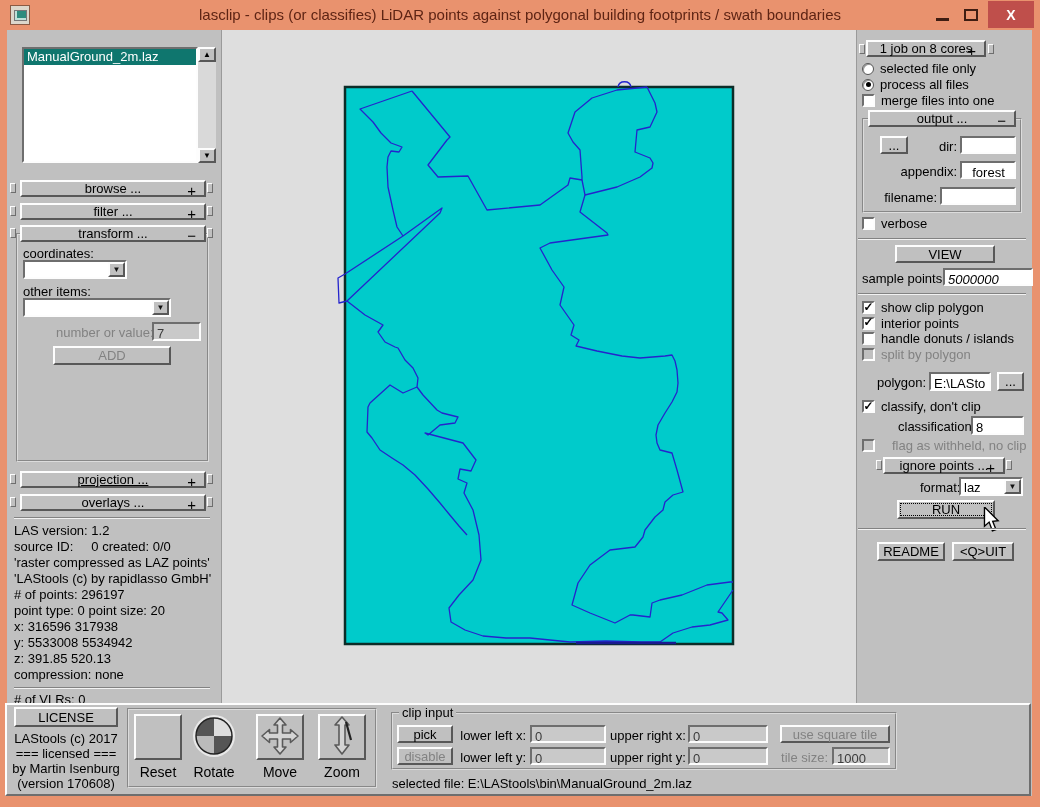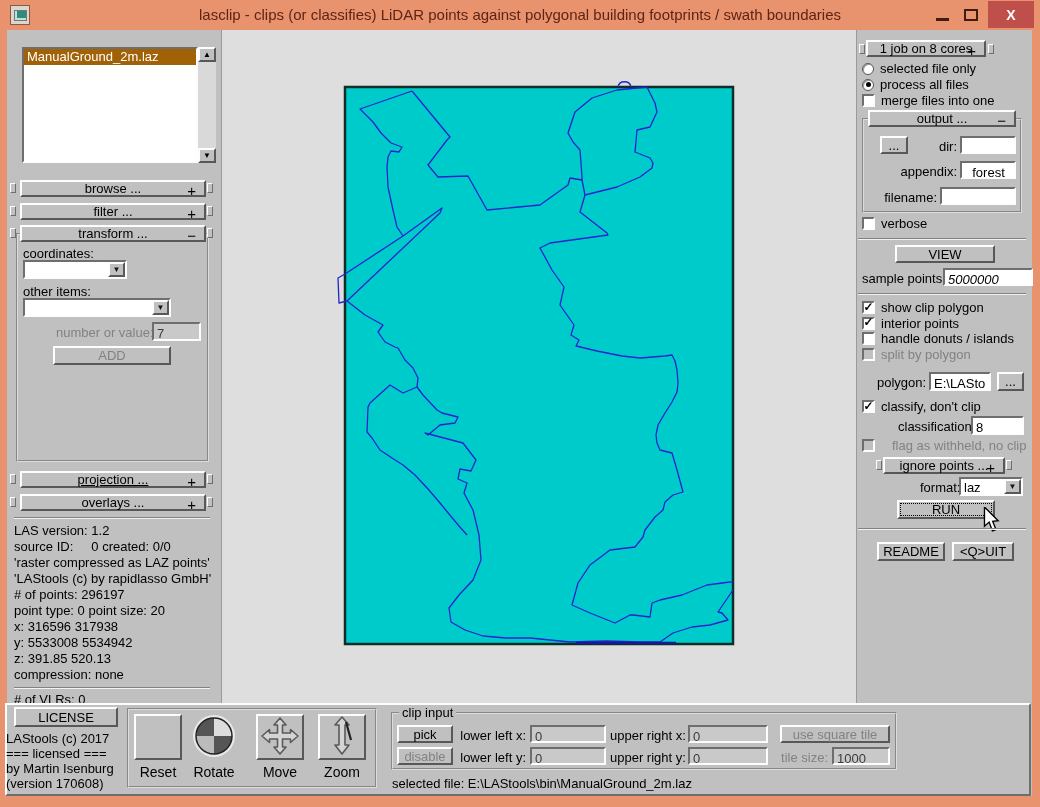--- a/index.html
+++ b/index.html
@@ -41,42 +41,42 @@
   .plus-right { position:absolute; right:8px; top:0px; font-size:15px; }
   .sidetab { width:6px; height:10px; background:#c0c0c0; border:1px solid; border-color:#fdfdfd #6e6e6e #6e6e6e #fdfdfd; }
 
   
   .combo { display:flex; }
   .combo .cfield { flex:1; background:#fff; }
   .combo .carrow { width:17px; background:#c0c0c0; border-left:1px solid #9a9a9a;
                    display:flex; align-items:center; justify-content:center; font-size:8px; color:#111;
                    border:2px solid; border-color:#fdfdfd #585858 #585858 #fdfdfd; }
   .listrow { height:16px; line-height:16px; padding-left:3px; white-space:pre; }
-  .listrow.selected { background:#a16207; color:#fff; }
+  .listrow.selected { background:#0f766e; color:#fff; }
 
   
   .sb { background:#d9d9d9; }
   .sb .arrow { position:absolute; left:0; width:18px; height:15px; font-size:8px; color:#000;
                display:flex; align-items:center; justify-content:center; }
 
   
   .cb { width:13px; height:13px; background:#fff; border:2px solid; border-color:#6e6e6e #fdfdfd #fdfdfd #6e6e6e;
         display:inline-flex; align-items:center; justify-content:center; font-size:12px; font-weight:bold; }
   .cb .glyph { display:none; margin-top:-2px; }
   .cb.checked .glyph { display:block; }
   .cb.disabled { background:#c0c0c0; }
   .optrow { position:absolute; display:flex; gap:6px; align-items:center; }
   .optrow.disabled span.lbl { color:#828282; }
   .radio { width:12px; height:12px; border-radius:50%; background:#fff; border:1px solid #555;
            box-shadow:inset 1px 1px 0 #999; display:inline-flex; align-items:center; justify-content:center; }
   .radio .dot { display:none; width:5px; height:5px; border-radius:50%; background:#000; }
   .radio.checked .dot { display:block; }
 
   .info-line { height:16px; line-height:16px; white-space:pre; }
-  .credit-line { height:15px; line-height:15px; }
+  .credit-line { height:15px; line-height:15px; text-align:center; }
 
   .navgroup-label { text-align:center; font-size:14px; }
   .legend { background:#c0c0c0; padding:0 3px; }
 </style>
 </head>
 <body>
 
 <div id="window">
 
   <div class="abs" id="titlebar">

